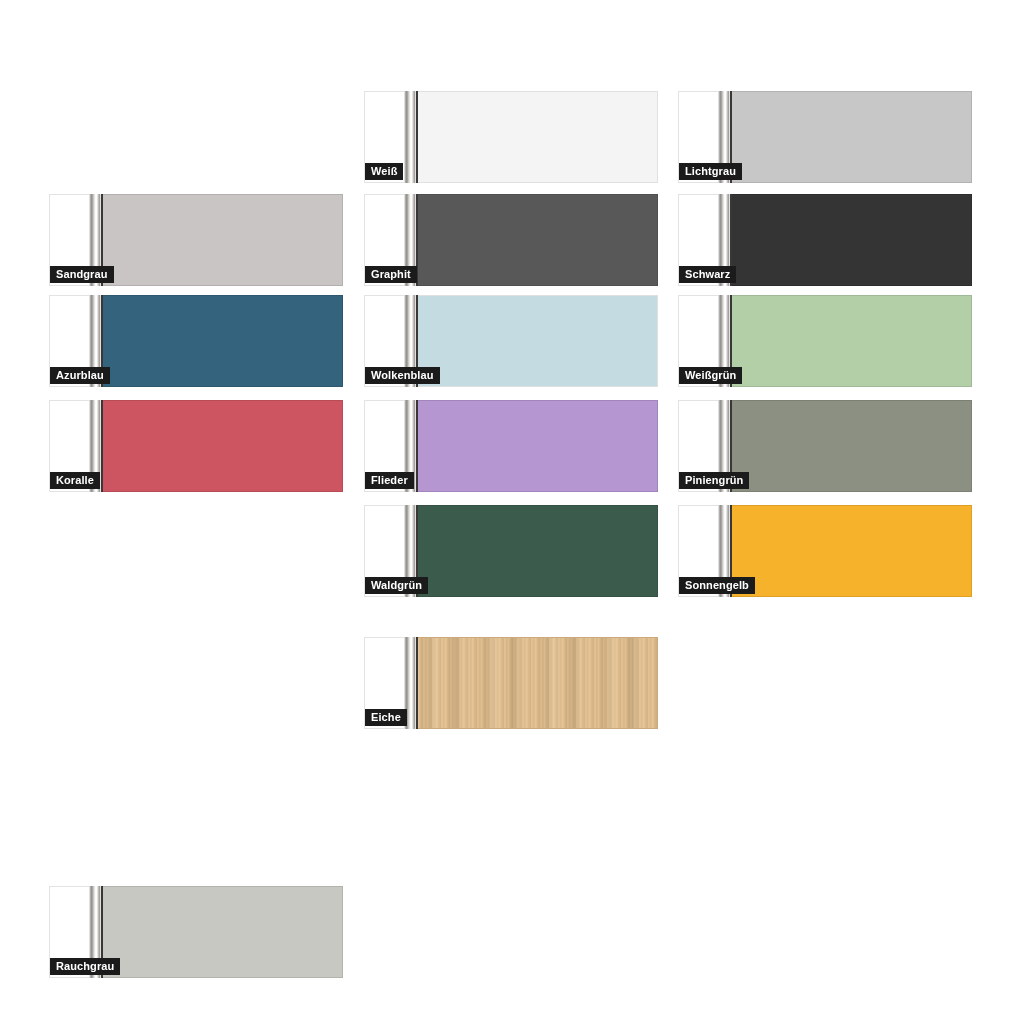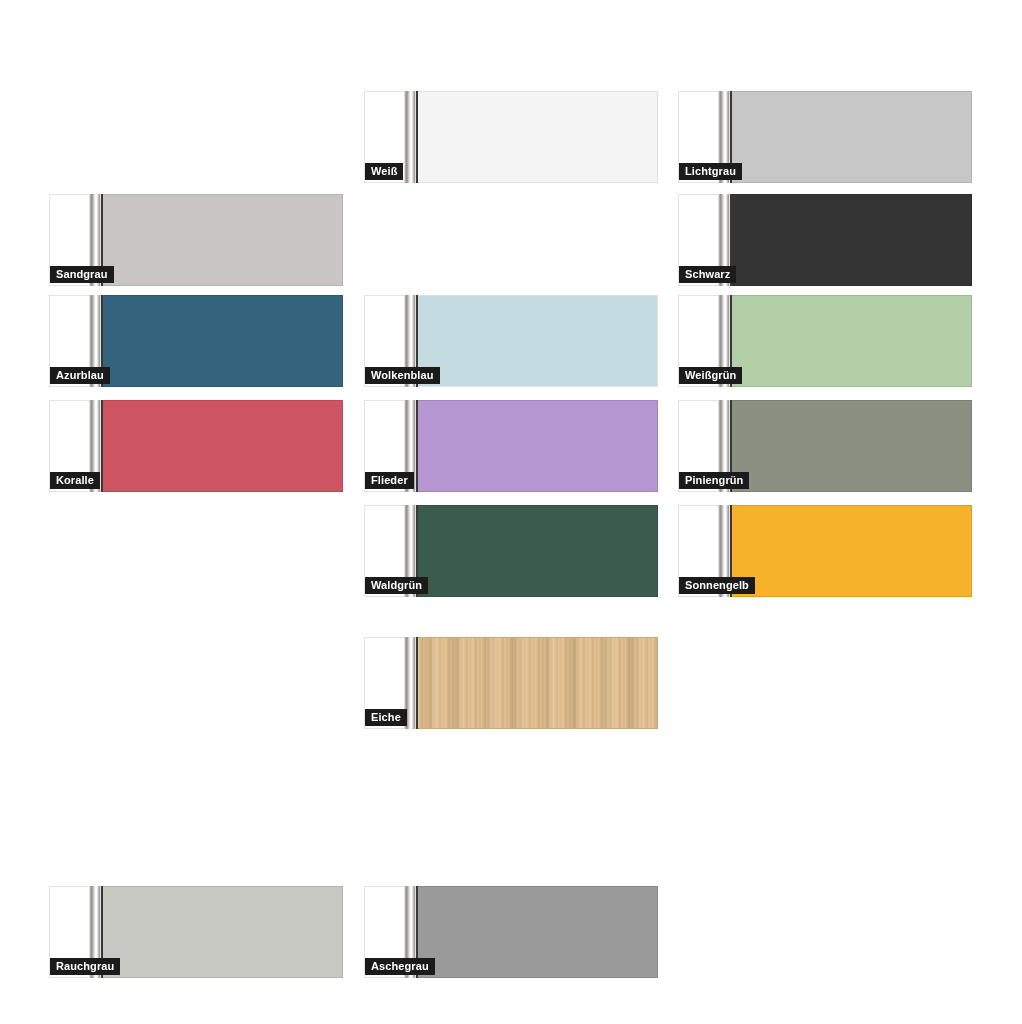--- a/index.html
+++ b/index.html
@@ -160,20 +160,26 @@
       <div class="handle"></div>
       <div class="face" title="#c7c7c7" style="background: rgb(199, 199, 199);"></div>
       <div class="label">Lichtgrau</div>
     </div>
     <div class="swatch" style="left: 49px; top: 194px;">
       <div class="leaf"></div>
       <div class="handle"></div>
       <div class="face" title="#c8c5c4" style="background: rgb(200, 197, 196);"></div>
       <div class="label">Sandgrau</div>
     </div>
+    <div class="swatch" style="left: 364px; top: 194px;">
+      <div class="leaf"></div>
+      <div class="handle"></div>
+      <div class="face" title="#585858" style="background: rgb(88, 88, 88);"></div>
+      <div class="label">Graphit</div>
+    </div>
     <div class="swatch" style="left: 678px; top: 194px;">
       <div class="leaf"></div>
       <div class="handle"></div>
       <div class="face" title="#343434" style="background: rgb(52, 52, 52);"></div>
       <div class="label">Schwarz</div>
     </div>
     <div class="swatch" style="left: 49px; top: 295px;">
       <div class="leaf"></div>
       <div class="handle"></div>
       <div class="face" title="#33637d" style="background: rgb(51, 99, 125);"></div>
@@ -226,19 +232,13 @@
       <div class="handle"></div>
       <div class="face wood" title="#e2bd8a" style="background: rgb(226, 189, 138);"></div>
       <div class="label">Eiche</div>
     </div>
     <div class="swatch" style="left: 49px; top: 886px;">
       <div class="leaf"></div>
       <div class="handle"></div>
       <div class="face" title="#c6c8c1" style="background: rgb(198, 200, 193);"></div>
       <div class="label">Rauchgrau</div>
     </div>
-    <div class="swatch" style="left: 364px; top: 886px;">
-      <div class="leaf"></div>
-      <div class="handle"></div>
-      <div class="face" title="#9a9a9a" style="background: rgb(154, 154, 154);"></div>
-      <div class="label">Aschegrau</div>
-    </div>
   </div>
 
 </body></html>

